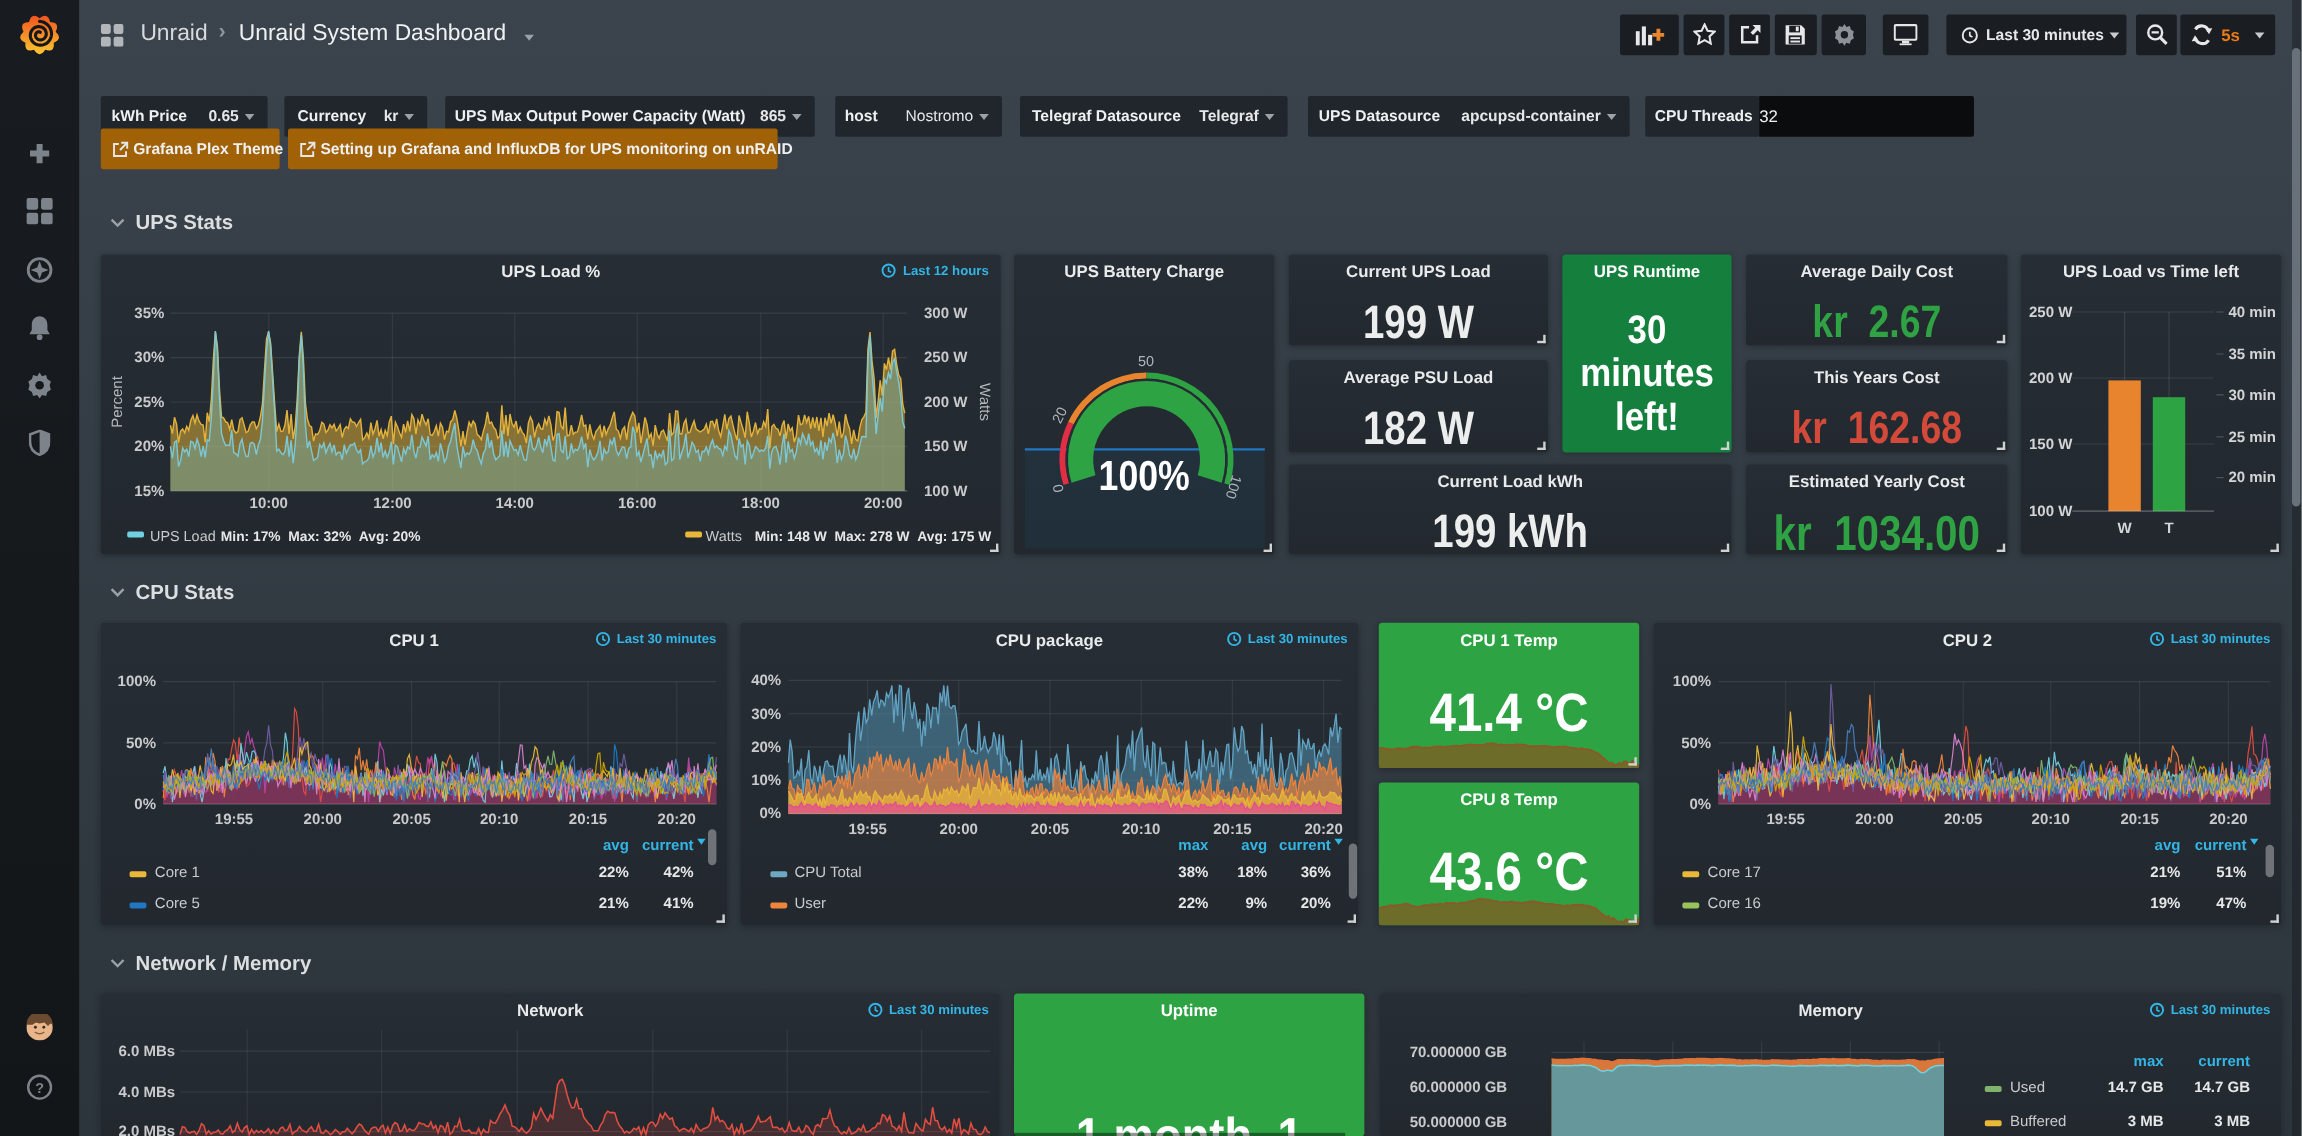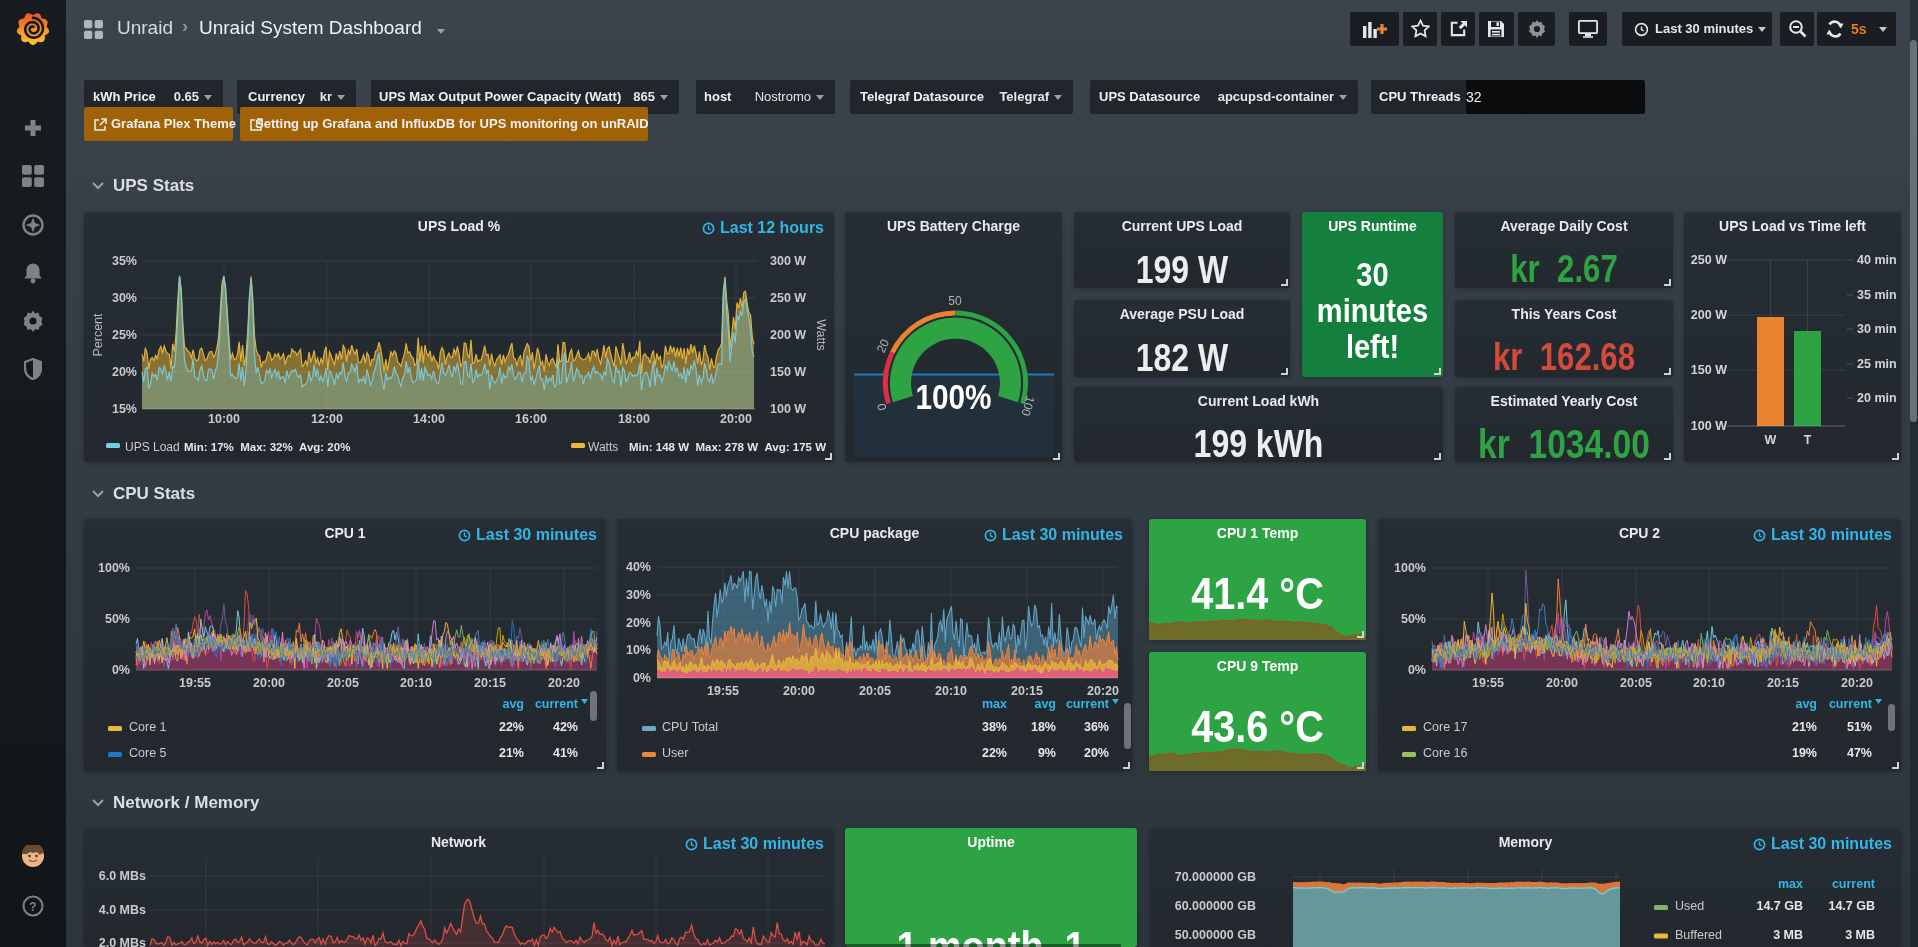--- a/index.html
+++ b/index.html
@@ -1,20 +1,20 @@
 <!DOCTYPE html>
 <html><head><meta charset="utf-8"><style>
 *{margin:0;padding:0;box-sizing:border-box}
 html,body{width:1918px;height:947px;overflow:hidden;font-family:"Liberation Sans",sans-serif;}
 body{background:linear-gradient(180deg,#3b444d 0%,#343d45 40%,#2d353c 100%);position:relative}
 .sidebar{position:absolute;left:0;top:0;width:66px;height:947px;background:linear-gradient(180deg,#181c20,#131619);z-index:5}
 .sideicon{position:absolute;left:0;width:66px;text-align:center;color:#7d838b}
 .panel{position:absolute;background:linear-gradient(180deg,#262d34,#22282e);border-radius:3px;box-shadow:0 1px 5px rgba(0,0,0,0.25)}
 .ptitle{position:absolute;left:0;right:0;top:6px;text-align:center;font-size:14px;font-weight:bold;color:#e9eaeb}
-.trange{position:absolute;top:7px;font-size:16px;font-weight:bold;color:#33b5e5;display:flex;align-items:center;gap:5px}
+.trange{position:absolute;top:7px;font-size:11px;font-weight:bold;color:#33b5e5;display:flex;align-items:center;gap:5px}
 .corner{position:absolute;right:2px;bottom:2px;width:7px;height:7px;border-right:2px solid #cfd1d2;border-bottom:2px solid #cfd1d2}
 .bigval{position:absolute;left:0;right:0;text-align:center;font-weight:bold;color:#eceded;transform:scaleX(0.82)}
 .vbox{position:absolute;top:80px;height:34px;background:#20262c;border-radius:2px;color:#e6e7e9;font-size:13px;line-height:34px;white-space:nowrap}
 .vbox b{font-weight:bold;color:#eef0f1}
 .lbox{position:absolute;top:107px;height:34px;background:#a16207;border-radius:2px;color:#eef0f1;font-size:13px;font-weight:bold;line-height:34px;white-space:nowrap}
 .sect{position:absolute;font-size:17px;font-weight:bold;color:#dcdee0}
 .chev{position:absolute;color:#9ba1a6;font-size:13px}
 .tbtn{position:absolute;top:12px;height:34px;background:#1a1d21;border-radius:2px;color:#e6e7e8}
 .caret{display:inline-block;width:0;height:0;border-left:4.5px solid transparent;border-right:4.5px solid transparent;border-top:5px solid #9ba1a6;vertical-align:middle}
 </style></head><body>
@@ -180,21 +180,21 @@
 <div style="position:absolute;left:1466px;top:80px;width:179px;height:34px;background:#0b0c0d;border-radius:0 2px 2px 0;color:#eef0f1;font-size:14px;line-height:34px"><span style="">32</span></div>
 <div class="lbox" style="left:84px;width:149px"><svg style="position:absolute;left:9px;top:10px" width="15" height="15" viewBox="0 0 15 15">
       <path d="M6,3 L2,3 L2,13 L12,13 L12,9" fill="none" stroke="#e6e7e8" stroke-width="1.6"></path>
       <path d="M8,2 L13,2 L13,7" fill="none" stroke="#e6e7e8" stroke-width="1.6"></path>
       <path d="M13,2 L7,8" fill="none" stroke="#e6e7e8" stroke-width="1.6"></path>
     </svg><span style="margin-left:27px">Grafana Plex Theme</span></div>
 <div class="lbox" style="left:240px;width:408px"><svg style="position:absolute;left:9px;top:10px" width="15" height="15" viewBox="0 0 15 15">
       <path d="M6,3 L2,3 L2,13 L12,13 L12,9" fill="none" stroke="#e6e7e8" stroke-width="1.6"></path>
       <path d="M8,2 L13,2 L13,7" fill="none" stroke="#e6e7e8" stroke-width="1.6"></path>
       <path d="M13,2 L7,8" fill="none" stroke="#e6e7e8" stroke-width="1.6"></path>
-    </svg><span style="margin-left:15px">Setting up Grafana and InfluxDB for UPS monitoring on unRAID</span></div>
+    </svg><span style="margin-left:27px">Setting up Grafana and InfluxDB for UPS monitoring on unRAID</span></div>
 <svg class="chev" style="left:92px;top:182px" width="12" height="8">
     <path d="M1,1 L6,6 L11,1" stroke="#9ba1a6" stroke-width="2" fill="none"></path>
   </svg>
 <div class="sect" style="left:113px;top:176px;position:absolute">UPS Stats</div>
 <svg class="chev" style="left:92px;top:490px" width="12" height="8">
     <path d="M1,1 L6,6 L11,1" stroke="#9ba1a6" stroke-width="2" fill="none"></path>
   </svg>
 <div class="sect" style="left:113px;top:484px;position:absolute">CPU Stats</div>
 <svg class="chev" style="left:92px;top:799px" width="12" height="8">
     <path d="M1,1 L6,6 L11,1" stroke="#9ba1a6" stroke-width="2" fill="none"></path>
@@ -457,21 +457,21 @@
 <div class="panel" style="left:1149px;top:519px;width:217px;height:121px;background:#2da344">
     <div class="ptitle" style="color:#fff">CPU 1 Temp</div>
     <div class="bigval" style="top:49px;font-size:45px;color:#fff;transform:scaleX(0.88)">41.4 °C</div>
     <svg width="217" height="30" viewBox="0 0 217 30" style="position:absolute;left:0;bottom:0">
       <path d="M0.0,13.7L1.8,13.4L3.6,13.5L5.5,13.8L7.3,14.4L9.1,14.2L10.9,14.7L12.8,14.4L14.6,14.0L16.4,13.6L18.2,13.8L20.1,14.1L21.9,13.9L23.7,13.7L25.5,13.3L27.4,12.5L29.2,12.3L31.0,12.3L32.8,12.3L34.6,12.8L36.5,13.2L38.3,12.9L40.1,13.2L41.9,13.0L43.8,13.0L45.6,12.2L47.4,12.3L49.2,12.1L51.1,12.1L52.9,12.2L54.7,12.8L56.5,12.2L58.4,12.1L60.2,12.1L62.0,11.7L63.8,11.4L65.6,11.5L67.5,11.6L69.3,11.4L71.1,11.1L72.9,10.9L74.8,10.6L76.6,10.6L78.4,10.6L80.2,11.1L82.1,10.9L83.9,11.1L85.7,10.8L87.5,10.7L89.4,9.9L91.2,9.5L93.0,9.8L94.8,9.4L96.6,9.8L98.5,10.3L100.3,10.7L102.1,10.4L103.9,11.0L105.8,10.8L107.6,10.6L109.4,10.9L111.2,11.1L113.1,10.8L114.9,10.4L116.7,10.6L118.5,10.5L120.4,10.5L122.2,10.9L124.0,11.4L125.8,11.8L127.6,11.7L129.5,11.9L131.3,11.9L133.1,11.9L134.9,11.6L136.8,11.6L138.6,11.7L140.4,11.9L142.2,12.0L144.1,12.5L145.9,12.7L147.7,12.5L149.5,12.3L151.4,12.5L153.2,12.1L155.0,12.3L156.8,12.5L158.6,12.8L160.5,13.3L162.3,13.3L164.1,13.8L165.9,14.2L167.8,14.0L169.6,13.6L171.4,14.4L173.2,14.4L175.1,14.6L176.9,15.1L178.7,16.1L180.5,17.0L182.4,17.7L184.2,19.0L186.0,21.2L187.8,22.2L189.6,23.7L191.5,26.1L193.3,25.5L195.1,26.2L196.9,28.0L198.8,26.9L200.6,25.8L202.4,27.1L204.2,24.7L206.1,24.4L207.9,26.8L209.7,25.8L211.5,24.1L213.4,26.9L215.2,27.6L217.0,27.0L217.0,30.0L0.0,30.0Z" fill="rgba(125,95,35,0.8)"></path>
       <path d="M0.0,13.7L1.8,13.4L3.6,13.5L5.5,13.8L7.3,14.4L9.1,14.2L10.9,14.7L12.8,14.4L14.6,14.0L16.4,13.6L18.2,13.8L20.1,14.1L21.9,13.9L23.7,13.7L25.5,13.3L27.4,12.5L29.2,12.3L31.0,12.3L32.8,12.3L34.6,12.8L36.5,13.2L38.3,12.9L40.1,13.2L41.9,13.0L43.8,13.0L45.6,12.2L47.4,12.3L49.2,12.1L51.1,12.1L52.9,12.2L54.7,12.8L56.5,12.2L58.4,12.1L60.2,12.1L62.0,11.7L63.8,11.4L65.6,11.5L67.5,11.6L69.3,11.4L71.1,11.1L72.9,10.9L74.8,10.6L76.6,10.6L78.4,10.6L80.2,11.1L82.1,10.9L83.9,11.1L85.7,10.8L87.5,10.7L89.4,9.9L91.2,9.5L93.0,9.8L94.8,9.4L96.6,9.8L98.5,10.3L100.3,10.7L102.1,10.4L103.9,11.0L105.8,10.8L107.6,10.6L109.4,10.9L111.2,11.1L113.1,10.8L114.9,10.4L116.7,10.6L118.5,10.5L120.4,10.5L122.2,10.9L124.0,11.4L125.8,11.8L127.6,11.7L129.5,11.9L131.3,11.9L133.1,11.9L134.9,11.6L136.8,11.6L138.6,11.7L140.4,11.9L142.2,12.0L144.1,12.5L145.9,12.7L147.7,12.5L149.5,12.3L151.4,12.5L153.2,12.1L155.0,12.3L156.8,12.5L158.6,12.8L160.5,13.3L162.3,13.3L164.1,13.8L165.9,14.2L167.8,14.0L169.6,13.6L171.4,14.4L173.2,14.4L175.1,14.6L176.9,15.1L178.7,16.1L180.5,17.0L182.4,17.7L184.2,19.0L186.0,21.2L187.8,22.2L189.6,23.7L191.5,26.1L193.3,25.5L195.1,26.2L196.9,28.0L198.8,26.9L200.6,25.8L202.4,27.1L204.2,24.7L206.1,24.4L207.9,26.8L209.7,25.8L211.5,24.1L213.4,26.9L215.2,27.6L217.0,27.0" fill="none" stroke="#8a5a26" stroke-width="1.6"></path>
     </svg>
     <div class="corner"></div>
   </div>
 <div class="panel" style="left:1149px;top:652px;width:217px;height:119px;background:#2da344">
-    <div class="ptitle" style="color:#fff">CPU 9 Temp</div>
+    <div class="ptitle" style="color:#fff">CPU 8 Temp</div>
     <div class="bigval" style="top:49px;font-size:45px;color:#fff;transform:scaleX(0.88)">43.6 °C</div>
     <svg width="217" height="30" viewBox="0 0 217 30" style="position:absolute;left:0;bottom:0">
       <path d="M0.0,15.7L1.8,15.5L3.6,14.7L5.5,14.8L7.3,14.2L9.1,13.5L10.9,13.4L12.8,14.0L14.6,13.4L16.4,13.3L18.2,13.1L20.1,12.7L21.9,12.1L23.7,12.3L25.5,12.8L27.4,13.8L29.2,14.2L31.0,14.7L32.8,14.5L34.6,14.5L36.5,13.8L38.3,13.4L40.1,13.4L41.9,13.6L43.8,12.6L45.6,12.7L47.4,12.8L49.2,12.8L51.1,12.0L52.9,12.6L54.7,12.2L56.5,11.4L58.4,11.7L60.2,11.7L62.0,11.4L63.8,11.9L65.6,12.3L67.5,11.4L69.3,11.5L71.1,11.2L72.9,11.0L74.8,10.4L76.6,10.0L78.4,9.5L80.2,9.3L82.1,8.5L83.9,8.2L85.7,8.3L87.5,8.5L89.4,8.5L91.2,8.8L93.0,9.1L94.8,9.7L96.6,10.0L98.5,10.0L100.3,10.8L102.1,11.4L103.9,10.6L105.8,10.8L107.6,11.1L109.4,10.5L111.2,10.4L113.1,11.1L114.9,11.0L116.7,11.1L118.5,11.5L120.4,11.4L122.2,10.9L124.0,10.8L125.8,10.4L127.6,10.2L129.5,10.2L131.3,10.6L133.1,10.9L134.9,11.3L136.8,11.6L138.6,12.2L140.4,12.3L142.2,12.2L144.1,12.3L145.9,12.7L147.7,13.2L149.5,13.1L151.4,13.3L153.2,14.1L155.0,13.9L156.8,13.4L158.6,13.7L160.5,13.8L162.3,13.0L164.1,13.2L165.9,13.0L167.8,13.3L169.6,13.0L171.4,13.8L173.2,13.8L175.1,14.0L176.9,14.6L178.7,15.5L180.5,15.6L182.4,17.7L184.2,18.9L186.0,20.6L187.8,22.2L189.6,23.3L191.5,22.4L193.3,25.4L195.1,23.9L196.9,25.2L198.8,27.1L200.6,27.0L202.4,26.9L204.2,27.7L206.1,25.1L207.9,26.0L209.7,25.9L211.5,27.7L213.4,26.0L215.2,27.1L217.0,23.7L217.0,30.0L0.0,30.0Z" fill="rgba(125,95,35,0.8)"></path>
       <path d="M0.0,15.7L1.8,15.5L3.6,14.7L5.5,14.8L7.3,14.2L9.1,13.5L10.9,13.4L12.8,14.0L14.6,13.4L16.4,13.3L18.2,13.1L20.1,12.7L21.9,12.1L23.7,12.3L25.5,12.8L27.4,13.8L29.2,14.2L31.0,14.7L32.8,14.5L34.6,14.5L36.5,13.8L38.3,13.4L40.1,13.4L41.9,13.6L43.8,12.6L45.6,12.7L47.4,12.8L49.2,12.8L51.1,12.0L52.9,12.6L54.7,12.2L56.5,11.4L58.4,11.7L60.2,11.7L62.0,11.4L63.8,11.9L65.6,12.3L67.5,11.4L69.3,11.5L71.1,11.2L72.9,11.0L74.8,10.4L76.6,10.0L78.4,9.5L80.2,9.3L82.1,8.5L83.9,8.2L85.7,8.3L87.5,8.5L89.4,8.5L91.2,8.8L93.0,9.1L94.8,9.7L96.6,10.0L98.5,10.0L100.3,10.8L102.1,11.4L103.9,10.6L105.8,10.8L107.6,11.1L109.4,10.5L111.2,10.4L113.1,11.1L114.9,11.0L116.7,11.1L118.5,11.5L120.4,11.4L122.2,10.9L124.0,10.8L125.8,10.4L127.6,10.2L129.5,10.2L131.3,10.6L133.1,10.9L134.9,11.3L136.8,11.6L138.6,12.2L140.4,12.3L142.2,12.2L144.1,12.3L145.9,12.7L147.7,13.2L149.5,13.1L151.4,13.3L153.2,14.1L155.0,13.9L156.8,13.4L158.6,13.7L160.5,13.8L162.3,13.0L164.1,13.2L165.9,13.0L167.8,13.3L169.6,13.0L171.4,13.8L173.2,13.8L175.1,14.0L176.9,14.6L178.7,15.5L180.5,15.6L182.4,17.7L184.2,18.9L186.0,20.6L187.8,22.2L189.6,23.3L191.5,22.4L193.3,25.4L195.1,23.9L196.9,25.2L198.8,27.1L200.6,27.0L202.4,26.9L204.2,27.7L206.1,25.1L207.9,26.0L209.7,25.9L211.5,27.7L213.4,26.0L215.2,27.1L217.0,23.7" fill="none" stroke="#8a5a26" stroke-width="1.6"></path>
     </svg>
     <div class="corner"></div>
   </div>
 <div class="panel" style="left:1378px;top:519px;width:523px;height:252px">
     <div class="ptitle">CPU 2</div>
     <div class="trange" style="right:9px"><svg width="13" height="13" viewBox="0 0 13 13" style="flex:none">

